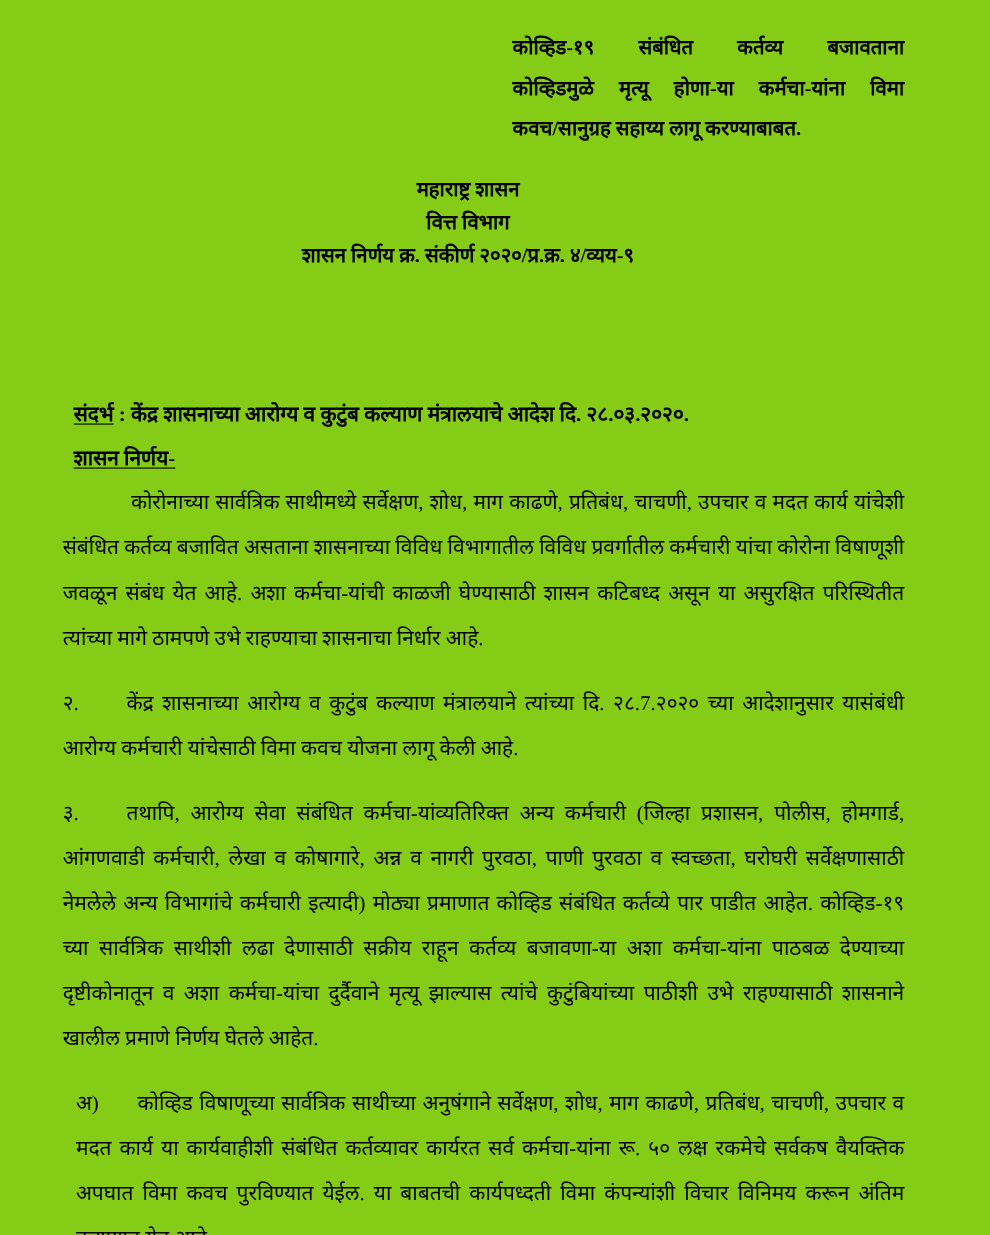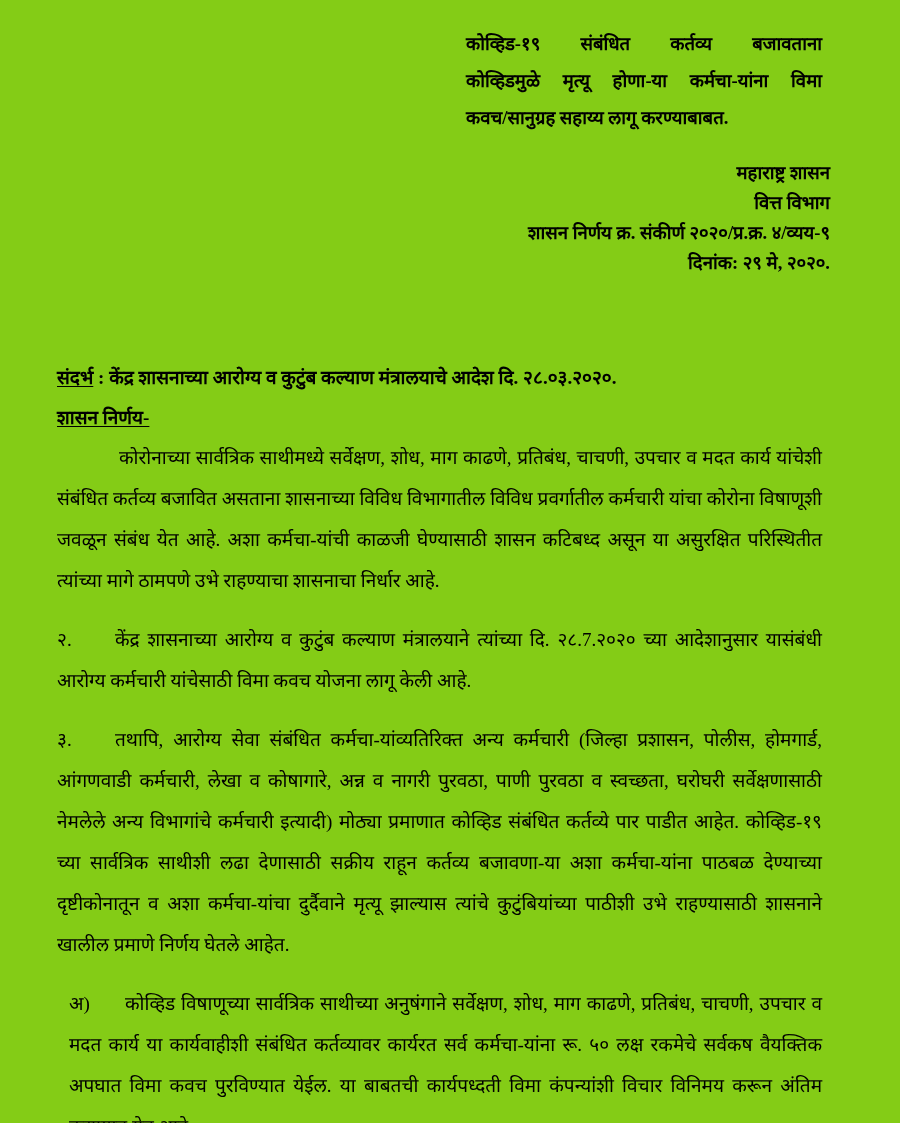--- a/index.html
+++ b/index.html
@@ -43,36 +43,36 @@
     white-space: normal;
   }
   .subject-line.last {
     text-align: right;
     text-align-last: left;
   }
 
   
   .gov-header {
     position: absolute;
-    left: 65px;
+    left: 43px;
     top: 158px;
     width: 765px;
-    text-align: right;
+    text-align: center;
   }
   .gov-line {
     font-size: 18.5px;
     font-weight: bold;
     line-height: 30px;
     white-space: nowrap;
   }
 
   
   .ref-block {
     position: absolute;
-    left: 57px;
+    left: 67px;
     top: 358px;
     width: 765px;
   }
   .ref-line {
     font-size: 19px;
     font-weight: bold;
     line-height: 40px;
     white-space: nowrap;
   }
   .ul {
@@ -121,21 +121,20 @@
   <div class="subject-block">
     <div class="subject-line">कोव्हिड-१९ संबंधित कर्तव्य बजावताना</div>
     <div class="subject-line">कोव्हिडमुळे मृत्यू होणा-या कर्मचा-यांना विमा</div>
     <div class="subject-line last">कवच/सानुग्रह सहाय्य लागू करण्याबाबत.</div>
   </div>
 
   <div class="gov-header">
     <div class="gov-line">महाराष्ट्र शासन</div>
     <div class="gov-line">वित्त विभाग</div>
     <div class="gov-line">शासन निर्णय क्र. संकीर्ण २०२०/प्र.क्र. ४/व्यय-९</div>
-    <div class="gov-line">दिनांक: २९ मे, २०२०.</div>
   </div>
 
   <div class="ref-block">
     <div class="ref-line"><span class="ul">संदर्भ</span><span> : </span><span>केंद्र शासनाच्या आरोग्य  व कुटुंब कल्याण मंत्रालयाचे आदेश दि. २८.०३.२०२०.</span></div>
     <div class="ref-line"><span class="ul">शासन निर्णय-</span></div>
   </div>
 
   <div class="body-block">
 
     <p class="para indent-first"><span>कोरोनाच्या सार्वत्रिक साथीमध्ये सर्वेक्षण, शोध, माग काढणे, प्रतिबंध, चाचणी, उपचार व मदत कार्य यांचेशी संबंधित कर्तव्य बजावित असताना शासनाच्या विविध विभागातील विविध प्रवर्गातील कर्मचारी यांचा कोरोना विषाणूशी जवळून संबंध येत आहे.  अशा कर्मचा-यांची काळजी घेण्यासाठी शासन कटिबध्द असून या असुरक्षित परिस्थितीत त्यांच्या मागे ठामपणे उभे राहण्याचा शासनाचा निर्धार आहे.</span></p>

